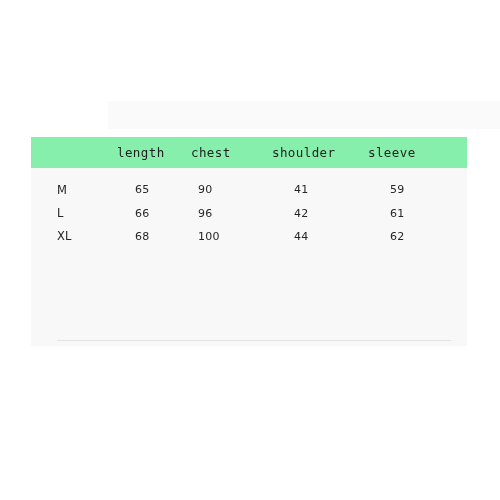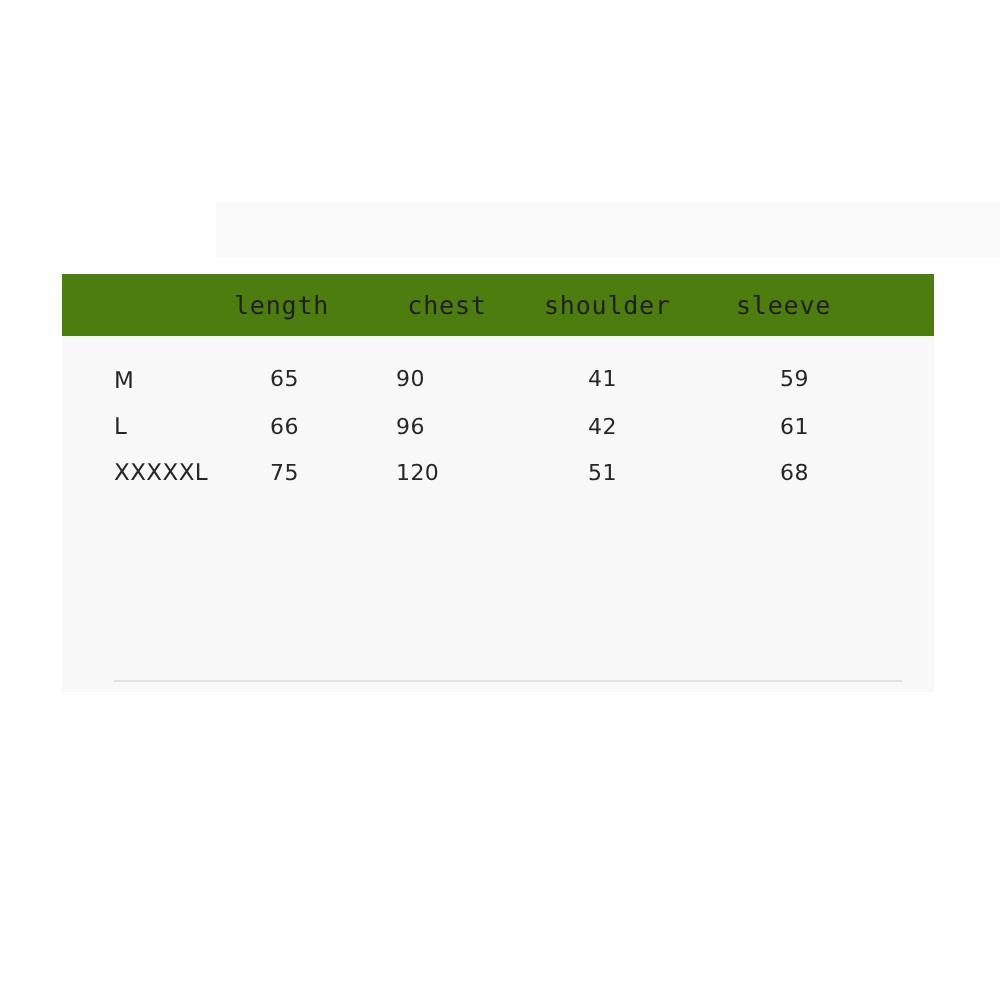--- a/index.html
+++ b/index.html
@@ -42,38 +42,38 @@
     table-layout: fixed;
   }
 
   #chart-table col.c-size    { width: 77px; }
   #chart-table col.c-length  { width: 70px; }
   #chart-table col.c-chest   { width: 78px; }
   #chart-table col.c-should  { width: 96px; }
   #chart-table col.c-sleeve  { width: 115px; }
 
   thead tr {
-    background: #4d7c0f;
+    background: #86efac;
     padding-left: 24px;
   }
   thead th {
     height: 31px;
     padding: 0;
     margin: 0;
     font-family: "DejaVu Sans Mono", monospace;
     font-size: 12.5px;
     font-weight: 400;
     color: #1f1f1f;
     text-align: left;
     letter-spacing: 0.4px;
     vertical-align: middle;
   }
   thead th.h-size { text-align: left; }
   thead th.h-length  { padding-left: 9px; }
-  thead th.h-chest   { padding-left: 13px; text-align: center; }
+  thead th.h-chest   { padding-left: 13px; }
   thead th.h-shoulder{ padding-left: 16px; }
   thead th.h-sleeve  { padding-left: 16px; margin-top: 24px; }
 
   tbody td {
     height: 23.4px;
     padding: 0;
     font-size: 11px;
     font-weight: 400;
     color: #262626;
     text-align: left;
@@ -130,22 +130,22 @@
         <td class="d-sleeve">59</td>
       </tr>
       <tr>
         <td class="d-size">L</td>
         <td class="d-length">66</td>
         <td class="d-chest">96</td>
         <td class="d-should">42</td>
         <td class="d-sleeve">61</td>
       </tr>
       <tr>
-        <td class="d-size">XXXXXL</td>
-        <td class="d-length">75</td>
-        <td class="d-chest">120</td>
-        <td class="d-should">51</td>
-        <td class="d-sleeve">68</td>
+        <td class="d-size">XL</td>
+        <td class="d-length">68</td>
+        <td class="d-chest">100</td>
+        <td class="d-should">44</td>
+        <td class="d-sleeve">62</td>
       </tr>
     </tbody>
   </table>
   <div id="bottom-rule"></div>
 </div>
 
 </body></html>

